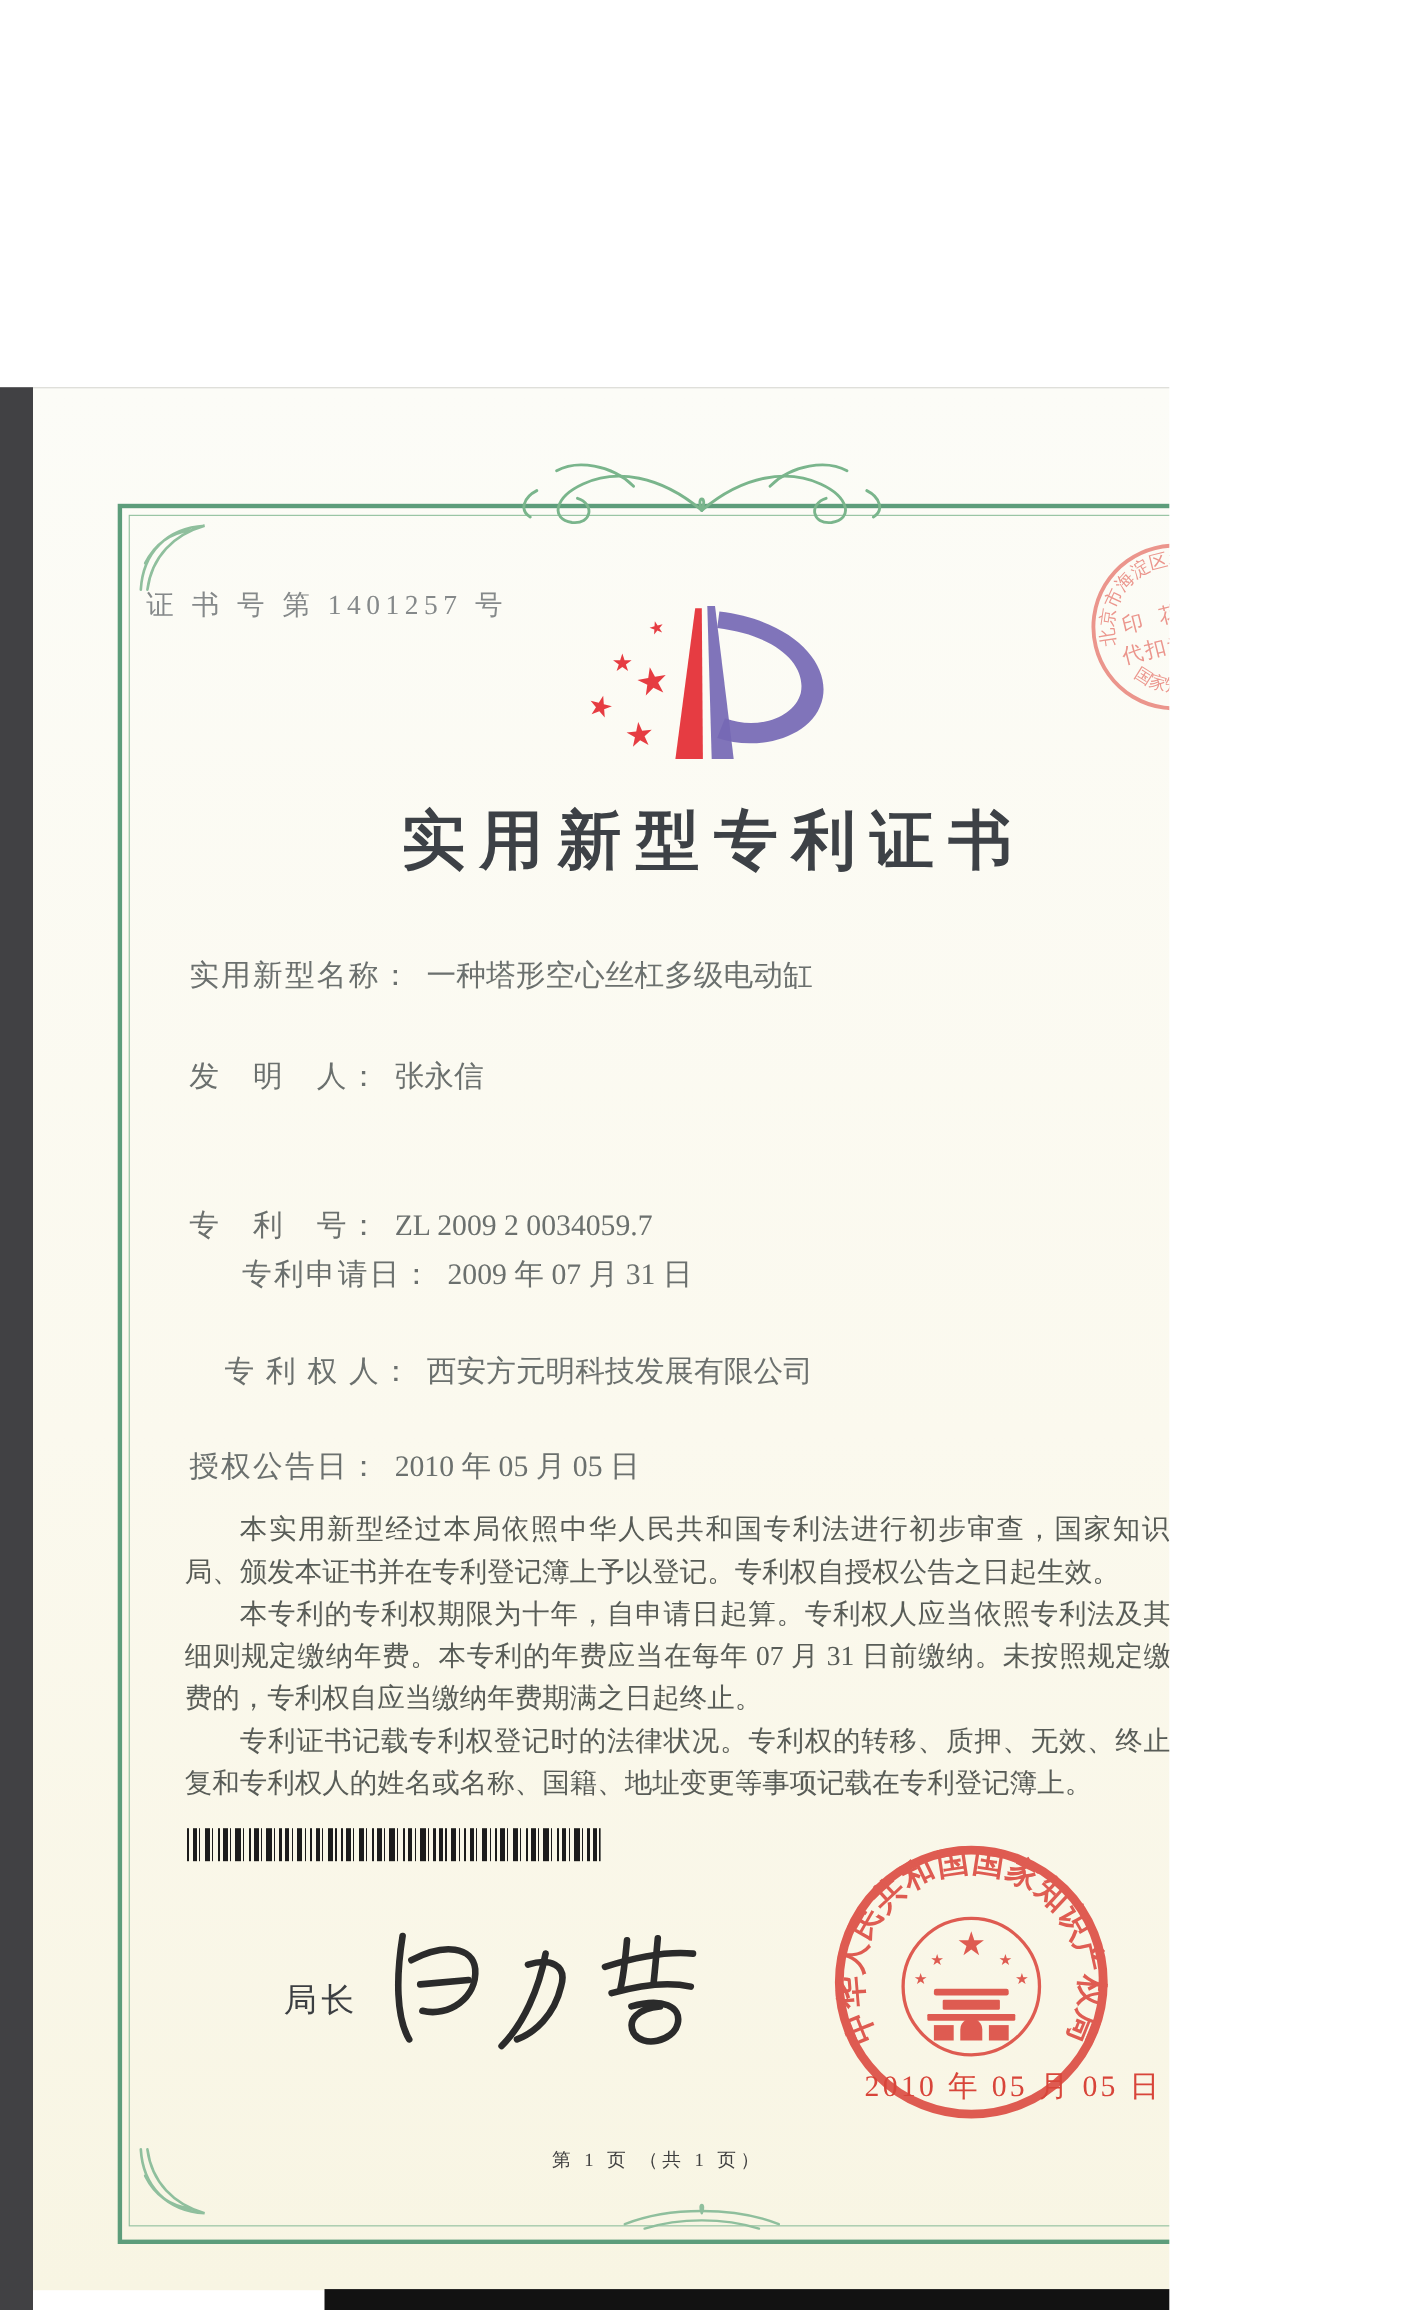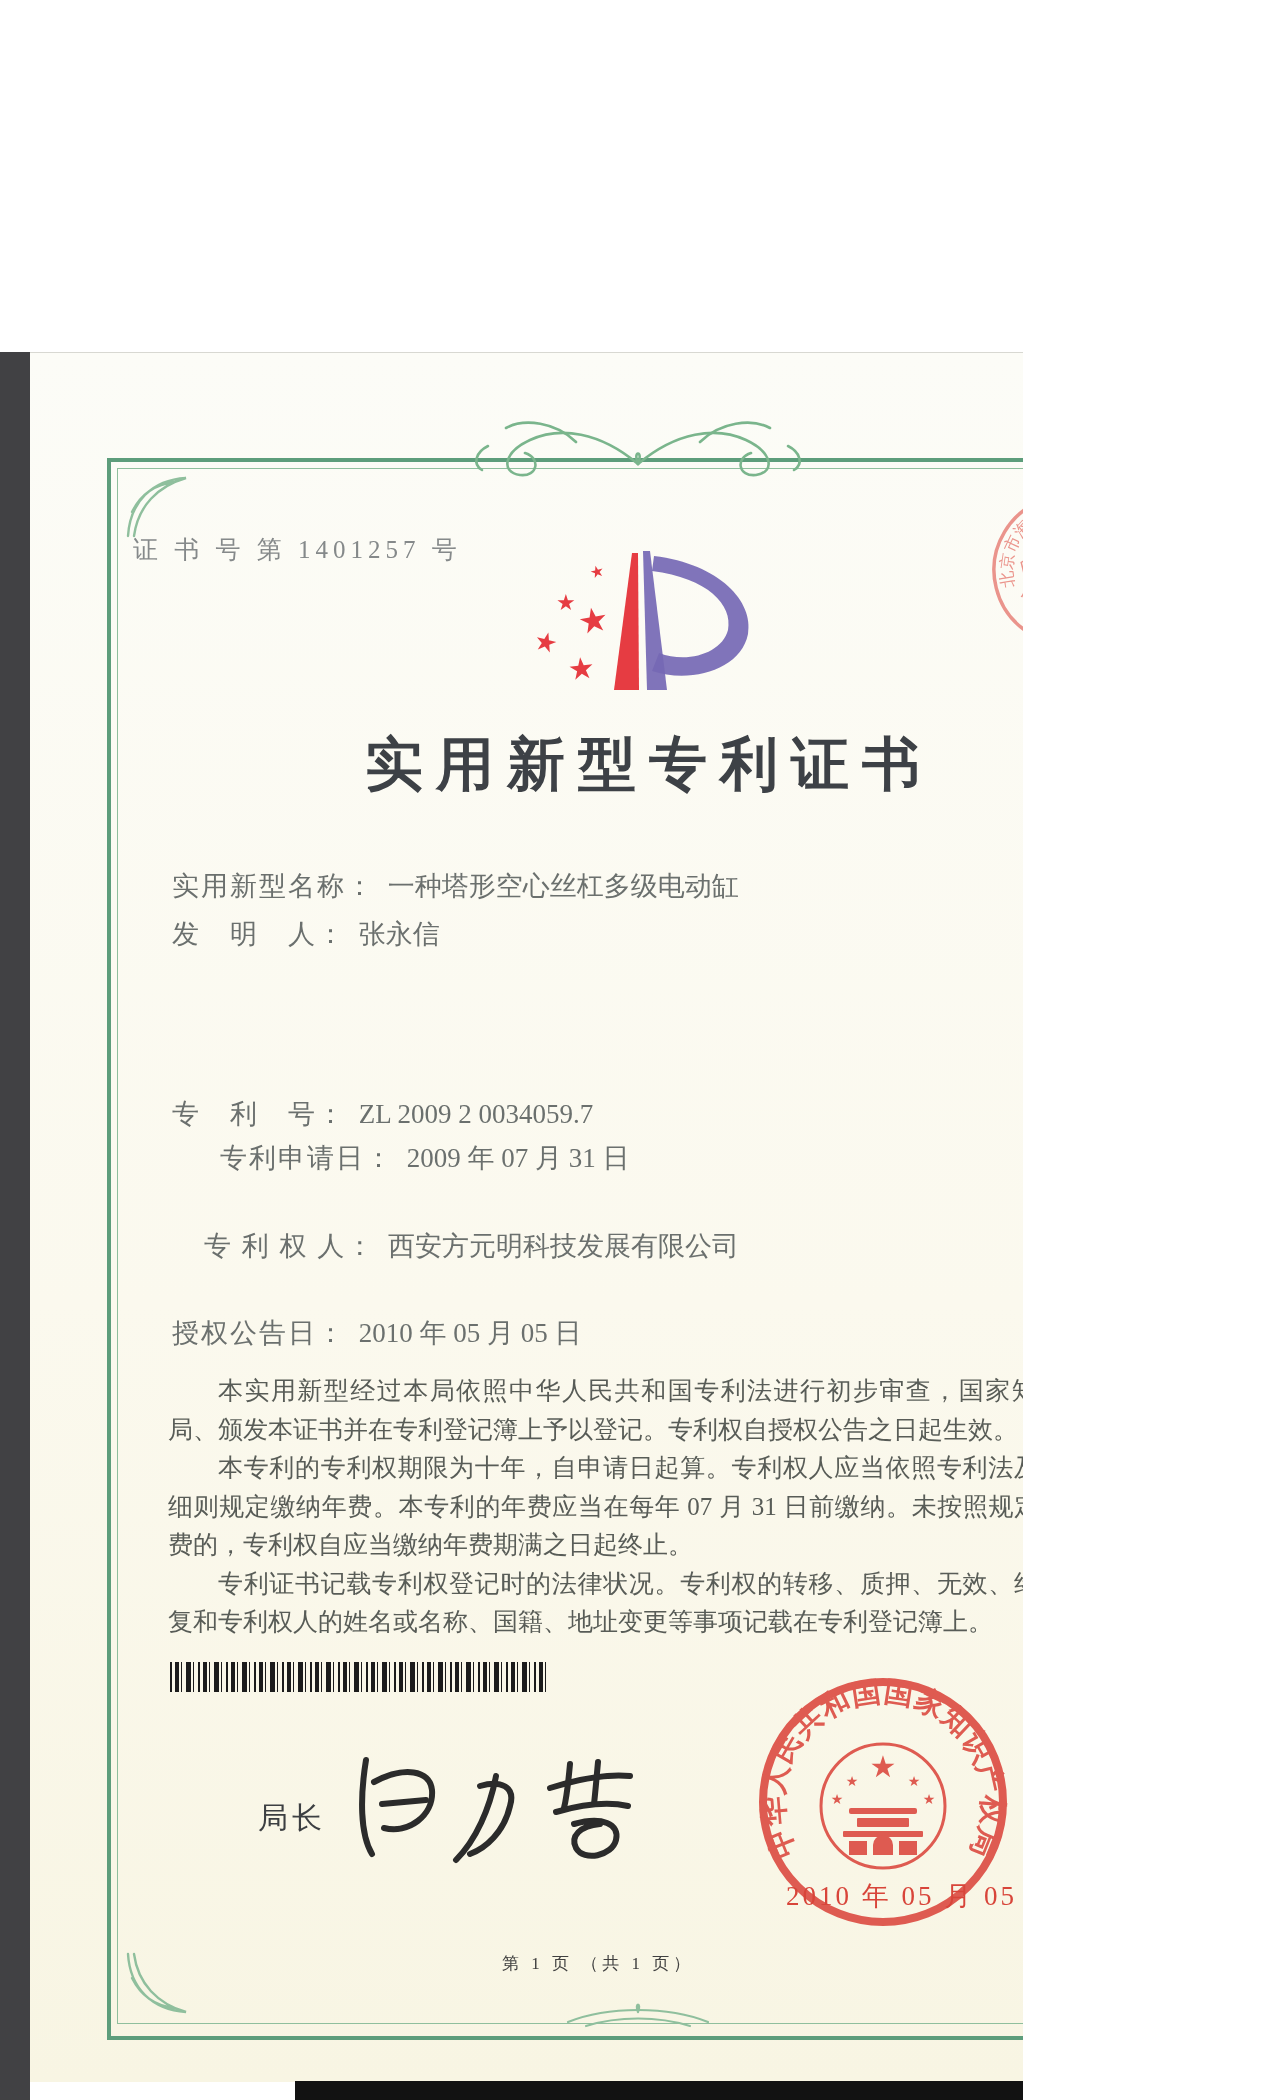--- a/index.html
+++ b/index.html
@@ -1,17 +1,17 @@
 <!DOCTYPE html>
 <html><head>
 <meta charset="utf-8">
 <style>
   html,body{margin:0;padding:0;background:#ffffff;}
   #page{position:relative;width:1023px;height:2100px;background:#ffffff;overflow:hidden;
-        font-family:"Liberation Serif","DejaVu Serif",serif;}
+        font-family:"Liberation Serif","DejaVu Serif",serif;padding-left:40px;}
   
   .left-strip{position:absolute;left:0;top:352px;width:30px;height:1748px;background:#414144;}
   .bottom-bar{position:absolute;left:295px;top:2081px;width:980px;height:19px;background:#121212;}
   .speck{position:absolute;left:560px;top:383px;width:9px;height:4px;background:#9a9a98;border-radius:2px;}
   
   .paper{position:absolute;left:30px;top:352px;width:1245px;height:1729px;
          background:linear-gradient(180deg,#fcfcf7 0%,#fbf9ee 55%,#f8f5e3 100%);
          border-top:1px solid #d8d8d2;}
   
   .frame-outer{position:absolute;left:107px;top:458px;width:1071px;height:1574px;
@@ -116,21 +116,21 @@
     <span class="star" style="left:6px;top:88px;font-size:26px;transform:rotate(14deg);">★</span>
     <span class="star" style="left:40px;top:112px;font-size:30px;transform:rotate(-6deg);">★</span>
   </div>
 
   <h1 class="title">实用新型专利证书</h1>
 
   <div class="field" style="top:868px;">
     <span class="f-label">实用新型名称：</span>
     <span class="f-value">一种塔形空心丝杠多级电动缸</span>
   </div>
-  <div class="field" style="top:916px;">
+  <div class="field" style="top:960px;">
     <span class="f-label">发　明　人：</span>
     <span class="f-value">张永信</span>
   </div>
   <div class="field" style="top:1096px;">
     <span class="f-label">专　利　号：</span>
     <span class="f-value">ZL 2009 2 0034059.7</span>
   </div>
   <div class="field" style="top:1140px;margin-left:48px;">
     <span class="f-label">专利申请日：</span>
     <span class="f-value">2009 年 07 月 31 日</span>

